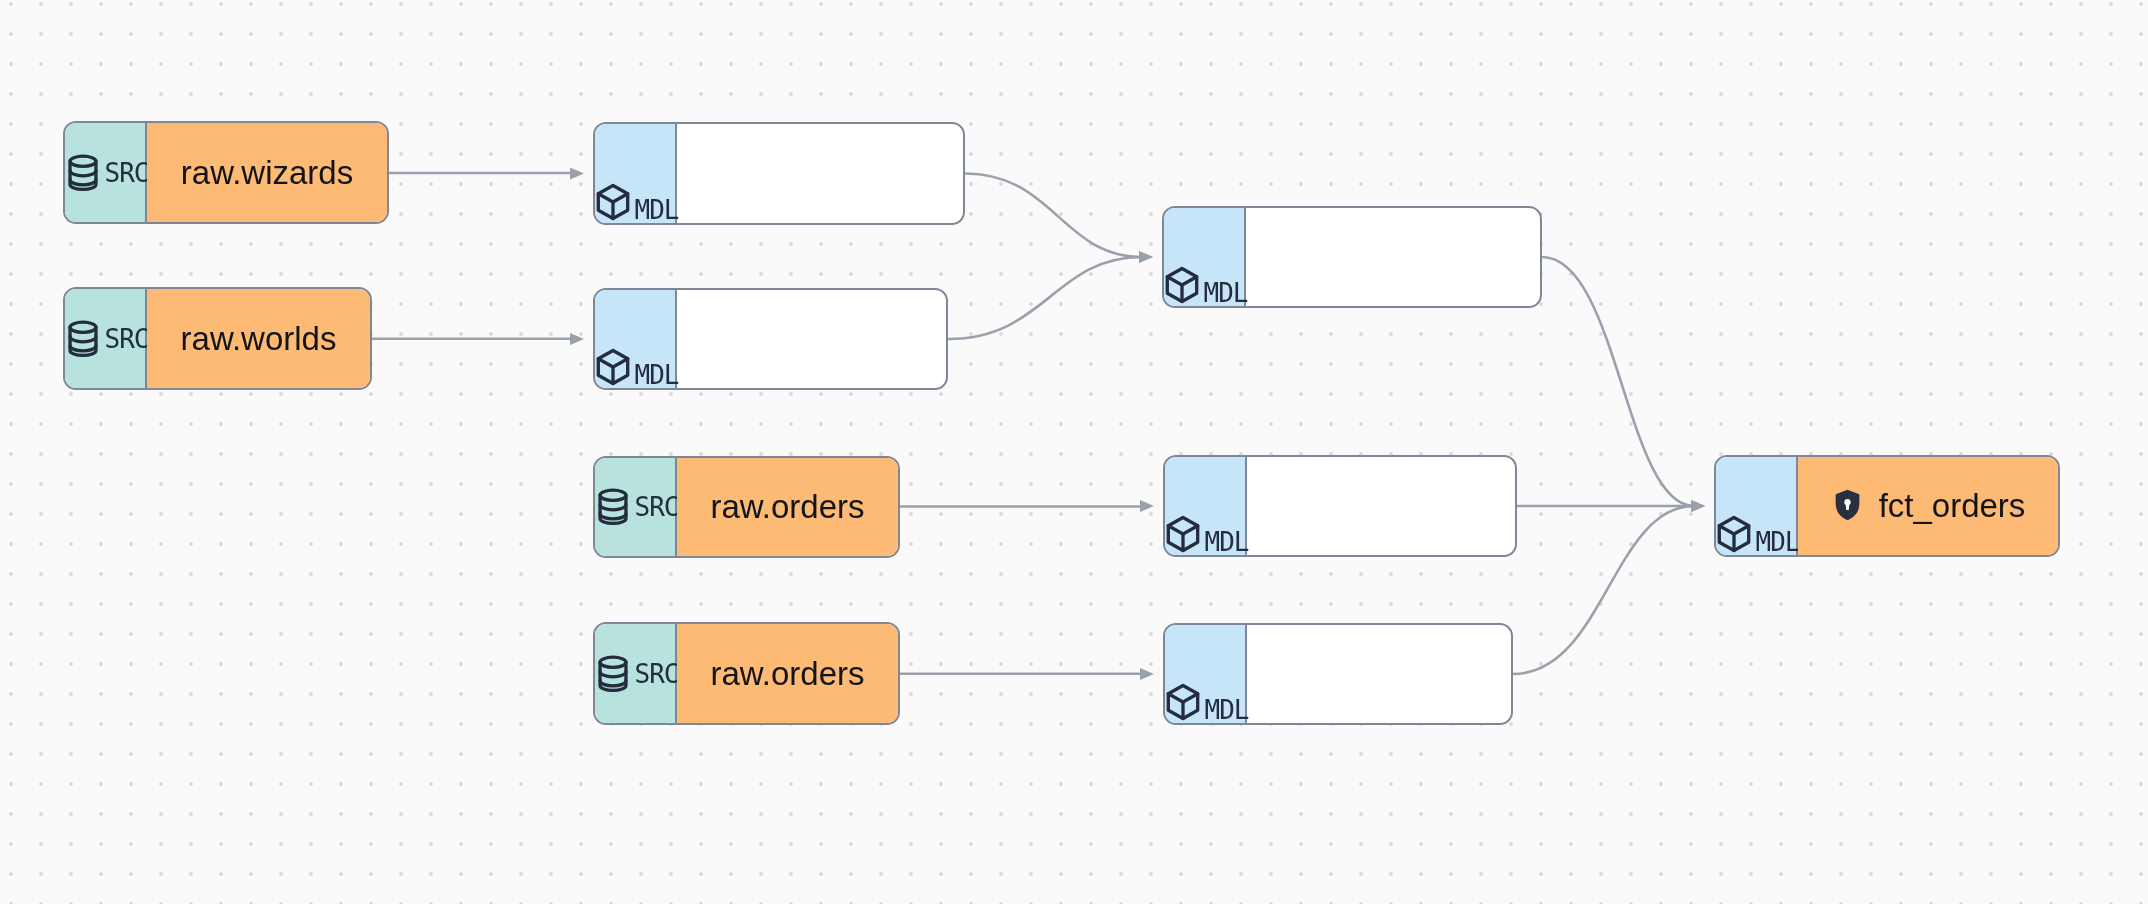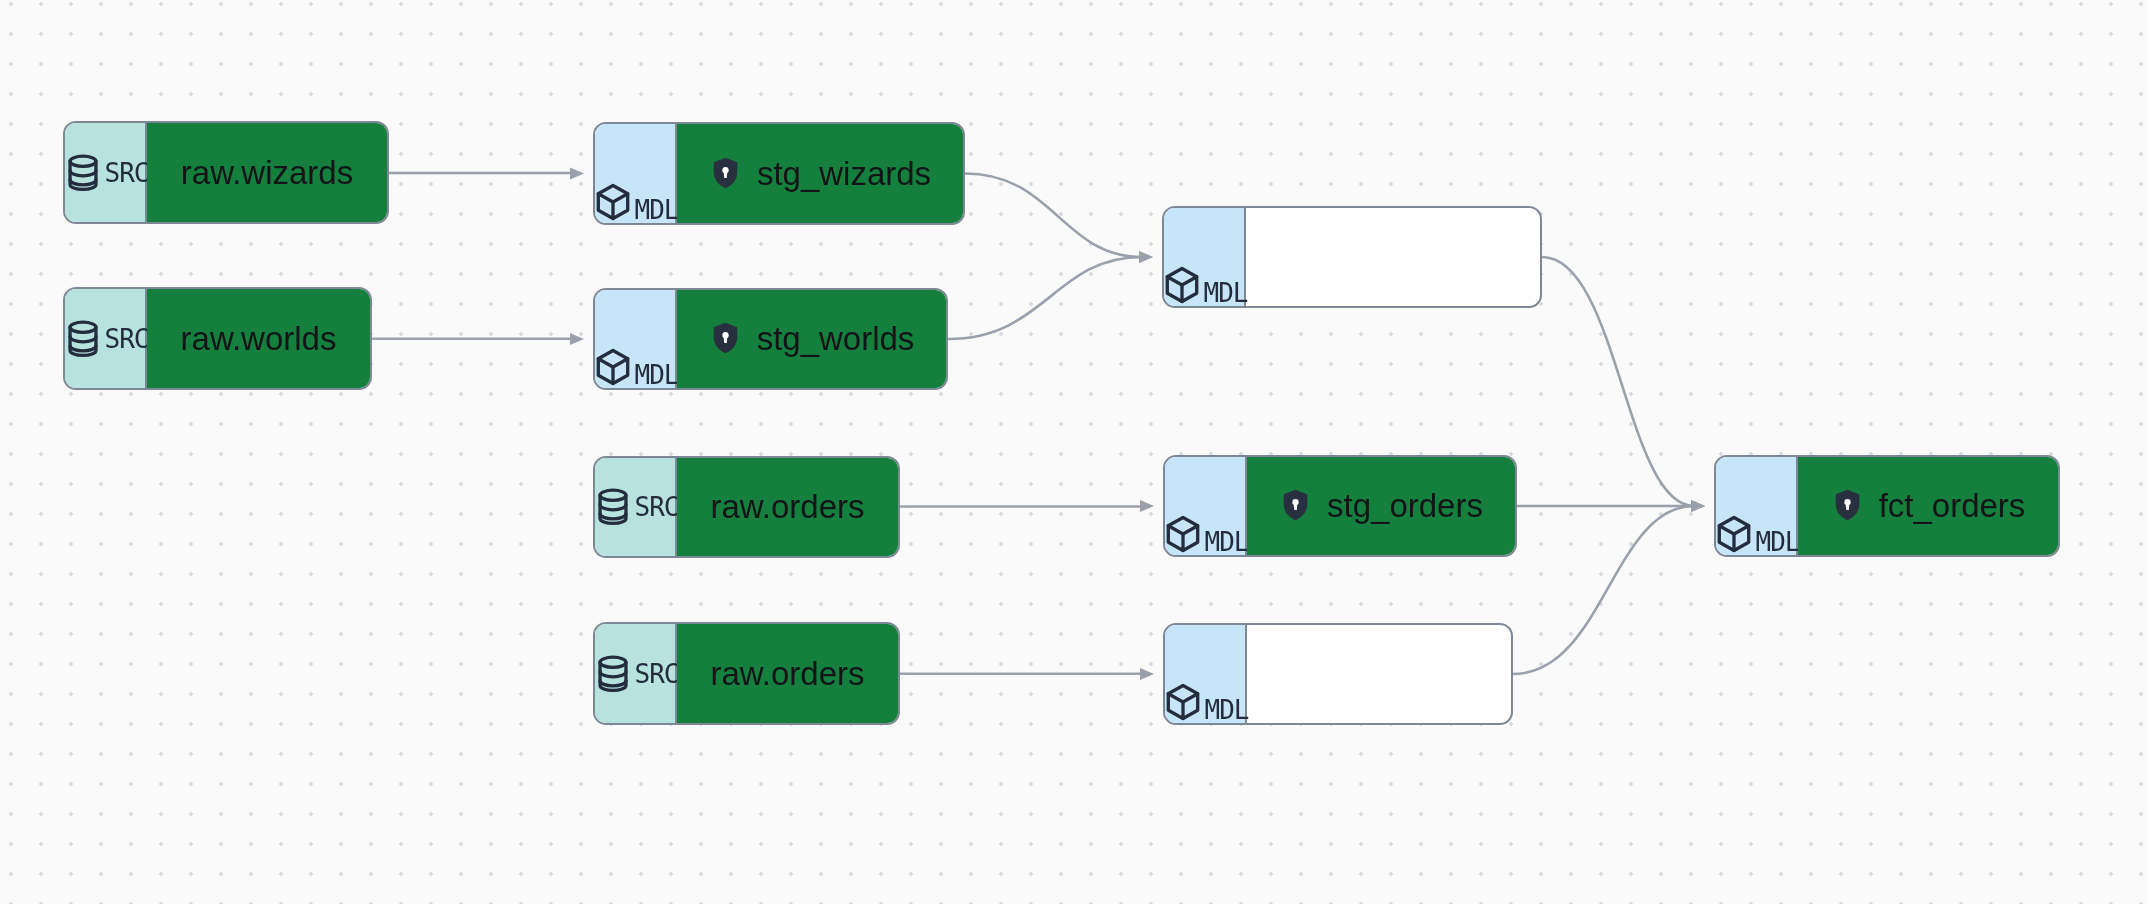--- a/index.html
+++ b/index.html
@@ -62,21 +62,21 @@
   }
   .badge svg { width: 42px; height: 42px; }
 
   .body {
     flex: 1 1 auto;
     display: flex;
     align-items: center;
     justify-content: center;
     gap: 15px;
     padding: 3px 14px;
-    background: #15803d;
+    background: #fdba74;
   }
   .body .shield { width: 33px; height: 36px; flex: 0 0 auto; }
   .body .node-label {
     font-size: 33px;
     color: #121418;
     white-space: nowrap;
   }
 </style>
 </head>
 <body>
@@ -139,147 +139,117 @@
         <div class="badge mdl">
           <span style="display: flex;">
             <svg viewBox="0 0 24 24" fill="none" stroke="currentColor" stroke-width="1.9" stroke-linecap="round" stroke-linejoin="round">
               <path d="M12 2.6l8.4 4.7v9.4L12 21.4l-8.4-4.7V7.3z"></path>
               <path d="M3.6 7.3L12 12l8.4-4.7"></path>
               <path d="M12 12v9.4"></path>
             </svg>
           </span>
           <span class="type-label">MDL</span>
         </div>
+      </div>
+      <div class="node" style="left: 593px; top: 288px; width: 355px; height: 102px;">
+        <div class="badge mdl">
+          <span style="display: flex;">
+            <svg viewBox="0 0 24 24" fill="none" stroke="currentColor" stroke-width="1.9" stroke-linecap="round" stroke-linejoin="round">
+              <path d="M12 2.6l8.4 4.7v9.4L12 21.4l-8.4-4.7V7.3z"></path>
+              <path d="M3.6 7.3L12 12l8.4-4.7"></path>
+              <path d="M12 12v9.4"></path>
+            </svg>
+          </span>
+          <span class="type-label">MDL</span>
+        </div>
+      </div>
+      <div class="node" style="left: 593px; top: 456px; width: 307px; height: 102px;">
+        <div class="badge src">
+          <span style="display: flex;">
+            <svg viewBox="0 0 24 24" fill="none" stroke="currentColor" stroke-width="1.9" stroke-linecap="round">
+              <ellipse cx="12" cy="5.3" rx="7.4" ry="2.9"></ellipse>
+              <path d="M4.6 5.3v13.2c0 1.6 3.3 2.9 7.4 2.9s7.4-1.3 7.4-2.9V5.3"></path>
+              <path d="M4.6 10.7c0 1.6 3.3 2.9 7.4 2.9s7.4-1.3 7.4-2.9"></path>
+              <path d="M4.6 15.9c0 1.6 3.3 2.9 7.4 2.9s7.4-1.3 7.4-2.9"></path>
+            </svg>
+          </span>
+          <span class="type-label">SRC</span>
+        </div>
+        <div class="body">
+          <span class="node-label">raw.orders</span>
+        </div>
+      </div>
+      <div class="node" style="left: 593px; top: 622px; width: 307px; height: 103px;">
+        <div class="badge src">
+          <span style="display: flex;">
+            <svg viewBox="0 0 24 24" fill="none" stroke="currentColor" stroke-width="1.9" stroke-linecap="round">
+              <ellipse cx="12" cy="5.3" rx="7.4" ry="2.9"></ellipse>
+              <path d="M4.6 5.3v13.2c0 1.6 3.3 2.9 7.4 2.9s7.4-1.3 7.4-2.9V5.3"></path>
+              <path d="M4.6 10.7c0 1.6 3.3 2.9 7.4 2.9s7.4-1.3 7.4-2.9"></path>
+              <path d="M4.6 15.9c0 1.6 3.3 2.9 7.4 2.9s7.4-1.3 7.4-2.9"></path>
+            </svg>
+          </span>
+          <span class="type-label">SRC</span>
+        </div>
+        <div class="body">
+          <span class="node-label">raw.orders</span>
+        </div>
+      </div>
+      <div class="node" style="left: 1162px; top: 206px; width: 380px; height: 102px;">
+        <div class="badge mdl">
+          <span style="display: flex;">
+            <svg viewBox="0 0 24 24" fill="none" stroke="currentColor" stroke-width="1.9" stroke-linecap="round" stroke-linejoin="round">
+              <path d="M12 2.6l8.4 4.7v9.4L12 21.4l-8.4-4.7V7.3z"></path>
+              <path d="M3.6 7.3L12 12l8.4-4.7"></path>
+              <path d="M12 12v9.4"></path>
+            </svg>
+          </span>
+          <span class="type-label">MDL</span>
+        </div>
+      </div>
+      <div class="node" style="left: 1163px; top: 455px; width: 354px; height: 102px;">
+        <div class="badge mdl">
+          <span style="display: flex;">
+            <svg viewBox="0 0 24 24" fill="none" stroke="currentColor" stroke-width="1.9" stroke-linecap="round" stroke-linejoin="round">
+              <path d="M12 2.6l8.4 4.7v9.4L12 21.4l-8.4-4.7V7.3z"></path>
+              <path d="M3.6 7.3L12 12l8.4-4.7"></path>
+              <path d="M12 12v9.4"></path>
+            </svg>
+          </span>
+          <span class="type-label">MDL</span>
+        </div>
+      </div>
+      <div class="node" style="left: 1163px; top: 623px; width: 350px; height: 102px;">
+        <div class="badge mdl">
+          <span style="display: flex;">
+            <svg viewBox="0 0 24 24" fill="none" stroke="currentColor" stroke-width="1.9" stroke-linecap="round" stroke-linejoin="round">
+              <path d="M12 2.6l8.4 4.7v9.4L12 21.4l-8.4-4.7V7.3z"></path>
+              <path d="M3.6 7.3L12 12l8.4-4.7"></path>
+              <path d="M12 12v9.4"></path>
+            </svg>
+          </span>
+          <span class="type-label">MDL</span>
+        </div>
+      </div>
+      <div class="node" style="left: 1714px; top: 455px; width: 346px; height: 102px;">
+        <div class="badge mdl">
+          <span style="display: flex;">
+            <svg viewBox="0 0 24 24" fill="none" stroke="currentColor" stroke-width="1.9" stroke-linecap="round" stroke-linejoin="round">
+              <path d="M12 2.6l8.4 4.7v9.4L12 21.4l-8.4-4.7V7.3z"></path>
+              <path d="M3.6 7.3L12 12l8.4-4.7"></path>
+              <path d="M12 12v9.4"></path>
+            </svg>
+          </span>
+          <span class="type-label">MDL</span>
+        </div>
         <div class="body">
           <span class="shield" style="display: flex;">
             <svg viewBox="0 0 24 26">
               <path fill="#28303F" d="M12 1.2l8.6 3.2v7c0 5.7-3.4 9.7-8.6 12-5.2-2.3-8.6-6.3-8.6-12v-7z"></path>
               <circle cx="12" cy="10.2" r="2.3" fill="#fff"></circle>
               <path d="M12 11.6c.8 0 1.35.6 1.25 1.3l-.35 3h-1.8l-.35-3c-.1-.7.45-1.3 1.25-1.3z" fill="#fff"></path>
             </svg>
           </span>
-          <span class="node-label">stg_wizards</span>
-        </div>
-      </div>
-      <div class="node" style="left: 593px; top: 288px; width: 355px; height: 102px;">
-        <div class="badge mdl">
-          <span style="display: flex;">
-            <svg viewBox="0 0 24 24" fill="none" stroke="currentColor" stroke-width="1.9" stroke-linecap="round" stroke-linejoin="round">
-              <path d="M12 2.6l8.4 4.7v9.4L12 21.4l-8.4-4.7V7.3z"></path>
-              <path d="M3.6 7.3L12 12l8.4-4.7"></path>
-              <path d="M12 12v9.4"></path>
-            </svg>
-          </span>
-          <span class="type-label">MDL</span>
-        </div>
-        <div class="body">
-          <span class="shield" style="display: flex;">
-            <svg viewBox="0 0 24 26">
-              <path fill="#28303F" d="M12 1.2l8.6 3.2v7c0 5.7-3.4 9.7-8.6 12-5.2-2.3-8.6-6.3-8.6-12v-7z"></path>
-              <circle cx="12" cy="10.2" r="2.3" fill="#fff"></circle>
-              <path d="M12 11.6c.8 0 1.35.6 1.25 1.3l-.35 3h-1.8l-.35-3c-.1-.7.45-1.3 1.25-1.3z" fill="#fff"></path>
-            </svg>
-          </span>
-          <span class="node-label">stg_worlds</span>
-        </div>
-      </div>
-      <div class="node" style="left: 593px; top: 456px; width: 307px; height: 102px;">
-        <div class="badge src">
-          <span style="display: flex;">
-            <svg viewBox="0 0 24 24" fill="none" stroke="currentColor" stroke-width="1.9" stroke-linecap="round">
-              <ellipse cx="12" cy="5.3" rx="7.4" ry="2.9"></ellipse>
-              <path d="M4.6 5.3v13.2c0 1.6 3.3 2.9 7.4 2.9s7.4-1.3 7.4-2.9V5.3"></path>
-              <path d="M4.6 10.7c0 1.6 3.3 2.9 7.4 2.9s7.4-1.3 7.4-2.9"></path>
-              <path d="M4.6 15.9c0 1.6 3.3 2.9 7.4 2.9s7.4-1.3 7.4-2.9"></path>
-            </svg>
-          </span>
-          <span class="type-label">SRC</span>
-        </div>
-        <div class="body">
-          <span class="node-label">raw.orders</span>
-        </div>
-      </div>
-      <div class="node" style="left: 593px; top: 622px; width: 307px; height: 103px;">
-        <div class="badge src">
-          <span style="display: flex;">
-            <svg viewBox="0 0 24 24" fill="none" stroke="currentColor" stroke-width="1.9" stroke-linecap="round">
-              <ellipse cx="12" cy="5.3" rx="7.4" ry="2.9"></ellipse>
-              <path d="M4.6 5.3v13.2c0 1.6 3.3 2.9 7.4 2.9s7.4-1.3 7.4-2.9V5.3"></path>
-              <path d="M4.6 10.7c0 1.6 3.3 2.9 7.4 2.9s7.4-1.3 7.4-2.9"></path>
-              <path d="M4.6 15.9c0 1.6 3.3 2.9 7.4 2.9s7.4-1.3 7.4-2.9"></path>
-            </svg>
-          </span>
-          <span class="type-label">SRC</span>
-        </div>
-        <div class="body">
-          <span class="node-label">raw.orders</span>
-        </div>
-      </div>
-      <div class="node" style="left: 1162px; top: 206px; width: 380px; height: 102px;">
-        <div class="badge mdl">
-          <span style="display: flex;">
-            <svg viewBox="0 0 24 24" fill="none" stroke="currentColor" stroke-width="1.9" stroke-linecap="round" stroke-linejoin="round">
-              <path d="M12 2.6l8.4 4.7v9.4L12 21.4l-8.4-4.7V7.3z"></path>
-              <path d="M3.6 7.3L12 12l8.4-4.7"></path>
-              <path d="M12 12v9.4"></path>
-            </svg>
-          </span>
-          <span class="type-label">MDL</span>
-        </div>
-      </div>
-      <div class="node" style="left: 1163px; top: 455px; width: 354px; height: 102px;">
-        <div class="badge mdl">
-          <span style="display: flex;">
-            <svg viewBox="0 0 24 24" fill="none" stroke="currentColor" stroke-width="1.9" stroke-linecap="round" stroke-linejoin="round">
-              <path d="M12 2.6l8.4 4.7v9.4L12 21.4l-8.4-4.7V7.3z"></path>
-              <path d="M3.6 7.3L12 12l8.4-4.7"></path>
-              <path d="M12 12v9.4"></path>
-            </svg>
-          </span>
-          <span class="type-label">MDL</span>
-        </div>
-        <div class="body">
-          <span class="shield" style="display: flex;">
-            <svg viewBox="0 0 24 26">
-              <path fill="#28303F" d="M12 1.2l8.6 3.2v7c0 5.7-3.4 9.7-8.6 12-5.2-2.3-8.6-6.3-8.6-12v-7z"></path>
-              <circle cx="12" cy="10.2" r="2.3" fill="#fff"></circle>
-              <path d="M12 11.6c.8 0 1.35.6 1.25 1.3l-.35 3h-1.8l-.35-3c-.1-.7.45-1.3 1.25-1.3z" fill="#fff"></path>
-            </svg>
-          </span>
-          <span class="node-label">stg_orders</span>
-        </div>
-      </div>
-      <div class="node" style="left: 1163px; top: 623px; width: 350px; height: 102px;">
-        <div class="badge mdl">
-          <span style="display: flex;">
-            <svg viewBox="0 0 24 24" fill="none" stroke="currentColor" stroke-width="1.9" stroke-linecap="round" stroke-linejoin="round">
-              <path d="M12 2.6l8.4 4.7v9.4L12 21.4l-8.4-4.7V7.3z"></path>
-              <path d="M3.6 7.3L12 12l8.4-4.7"></path>
-              <path d="M12 12v9.4"></path>
-            </svg>
-          </span>
-          <span class="type-label">MDL</span>
-        </div>
-      </div>
-      <div class="node" style="left: 1714px; top: 455px; width: 346px; height: 102px;">
-        <div class="badge mdl">
-          <span style="display: flex;">
-            <svg viewBox="0 0 24 24" fill="none" stroke="currentColor" stroke-width="1.9" stroke-linecap="round" stroke-linejoin="round">
-              <path d="M12 2.6l8.4 4.7v9.4L12 21.4l-8.4-4.7V7.3z"></path>
-              <path d="M3.6 7.3L12 12l8.4-4.7"></path>
-              <path d="M12 12v9.4"></path>
-            </svg>
-          </span>
-          <span class="type-label">MDL</span>
-        </div>
-        <div class="body">
-          <span class="shield" style="display: flex;">
-            <svg viewBox="0 0 24 26">
-              <path fill="#28303F" d="M12 1.2l8.6 3.2v7c0 5.7-3.4 9.7-8.6 12-5.2-2.3-8.6-6.3-8.6-12v-7z"></path>
-              <circle cx="12" cy="10.2" r="2.3" fill="#fff"></circle>
-              <path d="M12 11.6c.8 0 1.35.6 1.25 1.3l-.35 3h-1.8l-.35-3c-.1-.7.45-1.3 1.25-1.3z" fill="#fff"></path>
-            </svg>
-          </span>
           <span class="node-label">fct_orders</span>
         </div>
       </div>
     </div>
 </div>
 
 </body></html>

